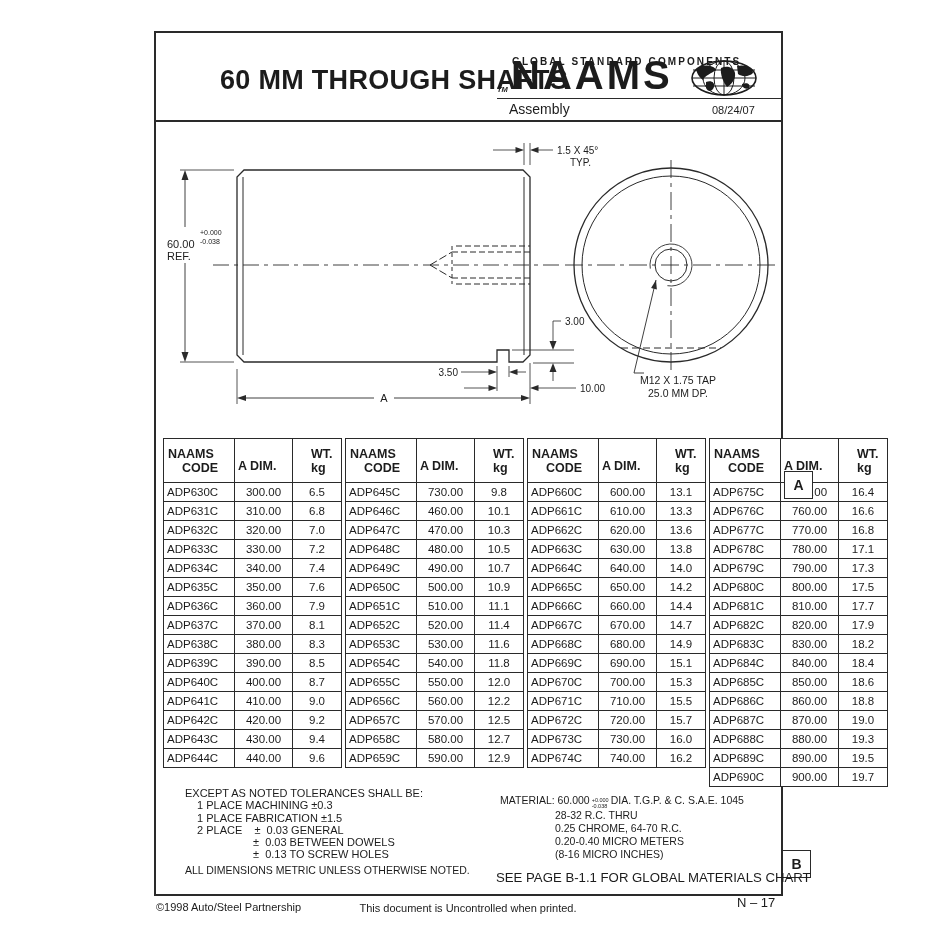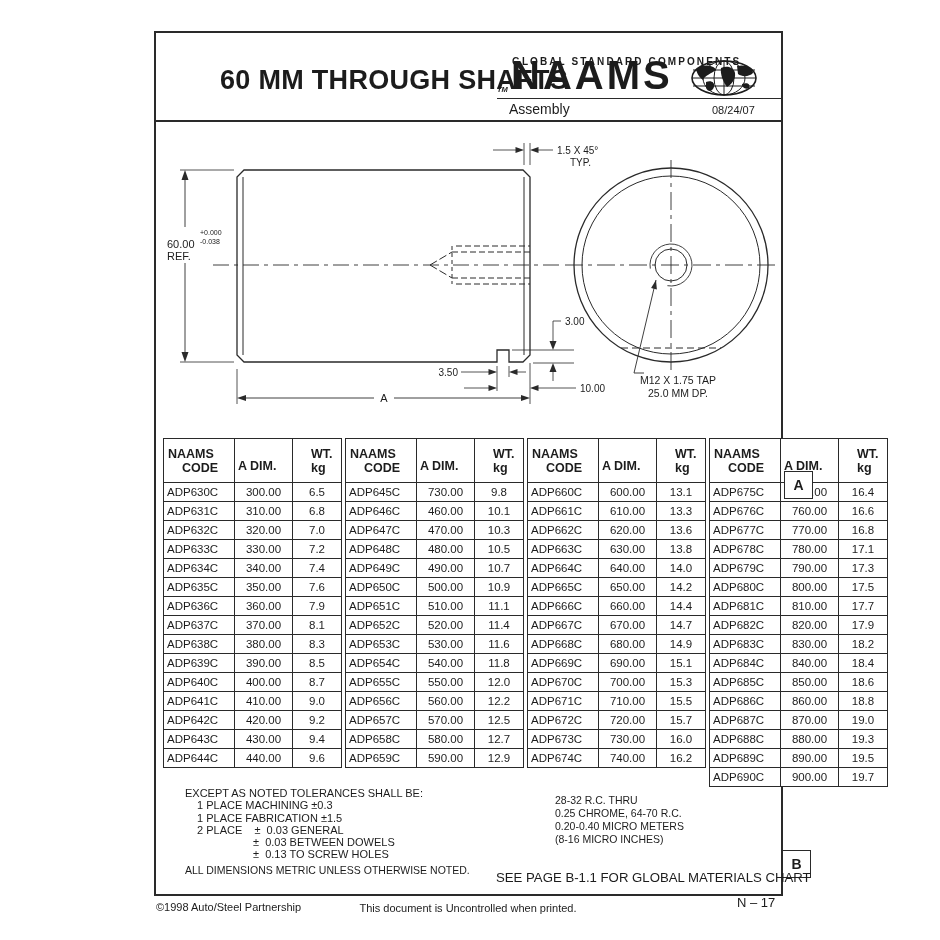--- a/index.html
+++ b/index.html
@@ -577,20 +577,26 @@
   <div class="tol-line">EXCEPT AS NOTED TOLERANCES SHALL BE:</div>
   <div class="tol-line">1 PLACE MACHINING ±0.3</div>
   <div class="tol-line">1 PLACE FABRICATION ±1.5</div>
   <div class="tol-line">2 PLACE    ±  0.03 GENERAL</div>
   <div class="tol-line">±  0.03 BETWEEN DOWELS</div>
   <div class="tol-line">±  0.13 TO SCREW HOLES</div>
 </div>
 <div class="abs metric-note">ALL DIMENSIONS METRIC UNLESS OTHERWISE NOTED.</div>
 
 <div class="abs material-notes">
+  <div class="mat-first">
+    <span>MATERIAL: 60.000</span><span class="tol-stack">
+        <span>+0.000</span>
+        <span>-0.038</span>
+      </span><span>DIA. T.G.P. &amp; C.  S.A.E. 1045</span>
+  </div>
   <div class="mat-cont">28-32 R.C. THRU</div>
   <div class="mat-cont">0.25 CHROME, 64-70 R.C.</div>
   <div class="mat-cont">0.20-0.40 MICRO METERS</div>
   <div class="mat-cont">(8-16 MICRO INCHES)</div>
 </div>
 <div class="abs see-page">SEE PAGE B-1.1 FOR GLOBAL MATERIALS CHART</div>
 
 <div class="abs footer-copyright">©1998 Auto/Steel Partnership</div>
 <div class="abs footer-center">This document is Uncontrolled when printed.</div>
 <div class="abs footer-page">N – 17</div>

